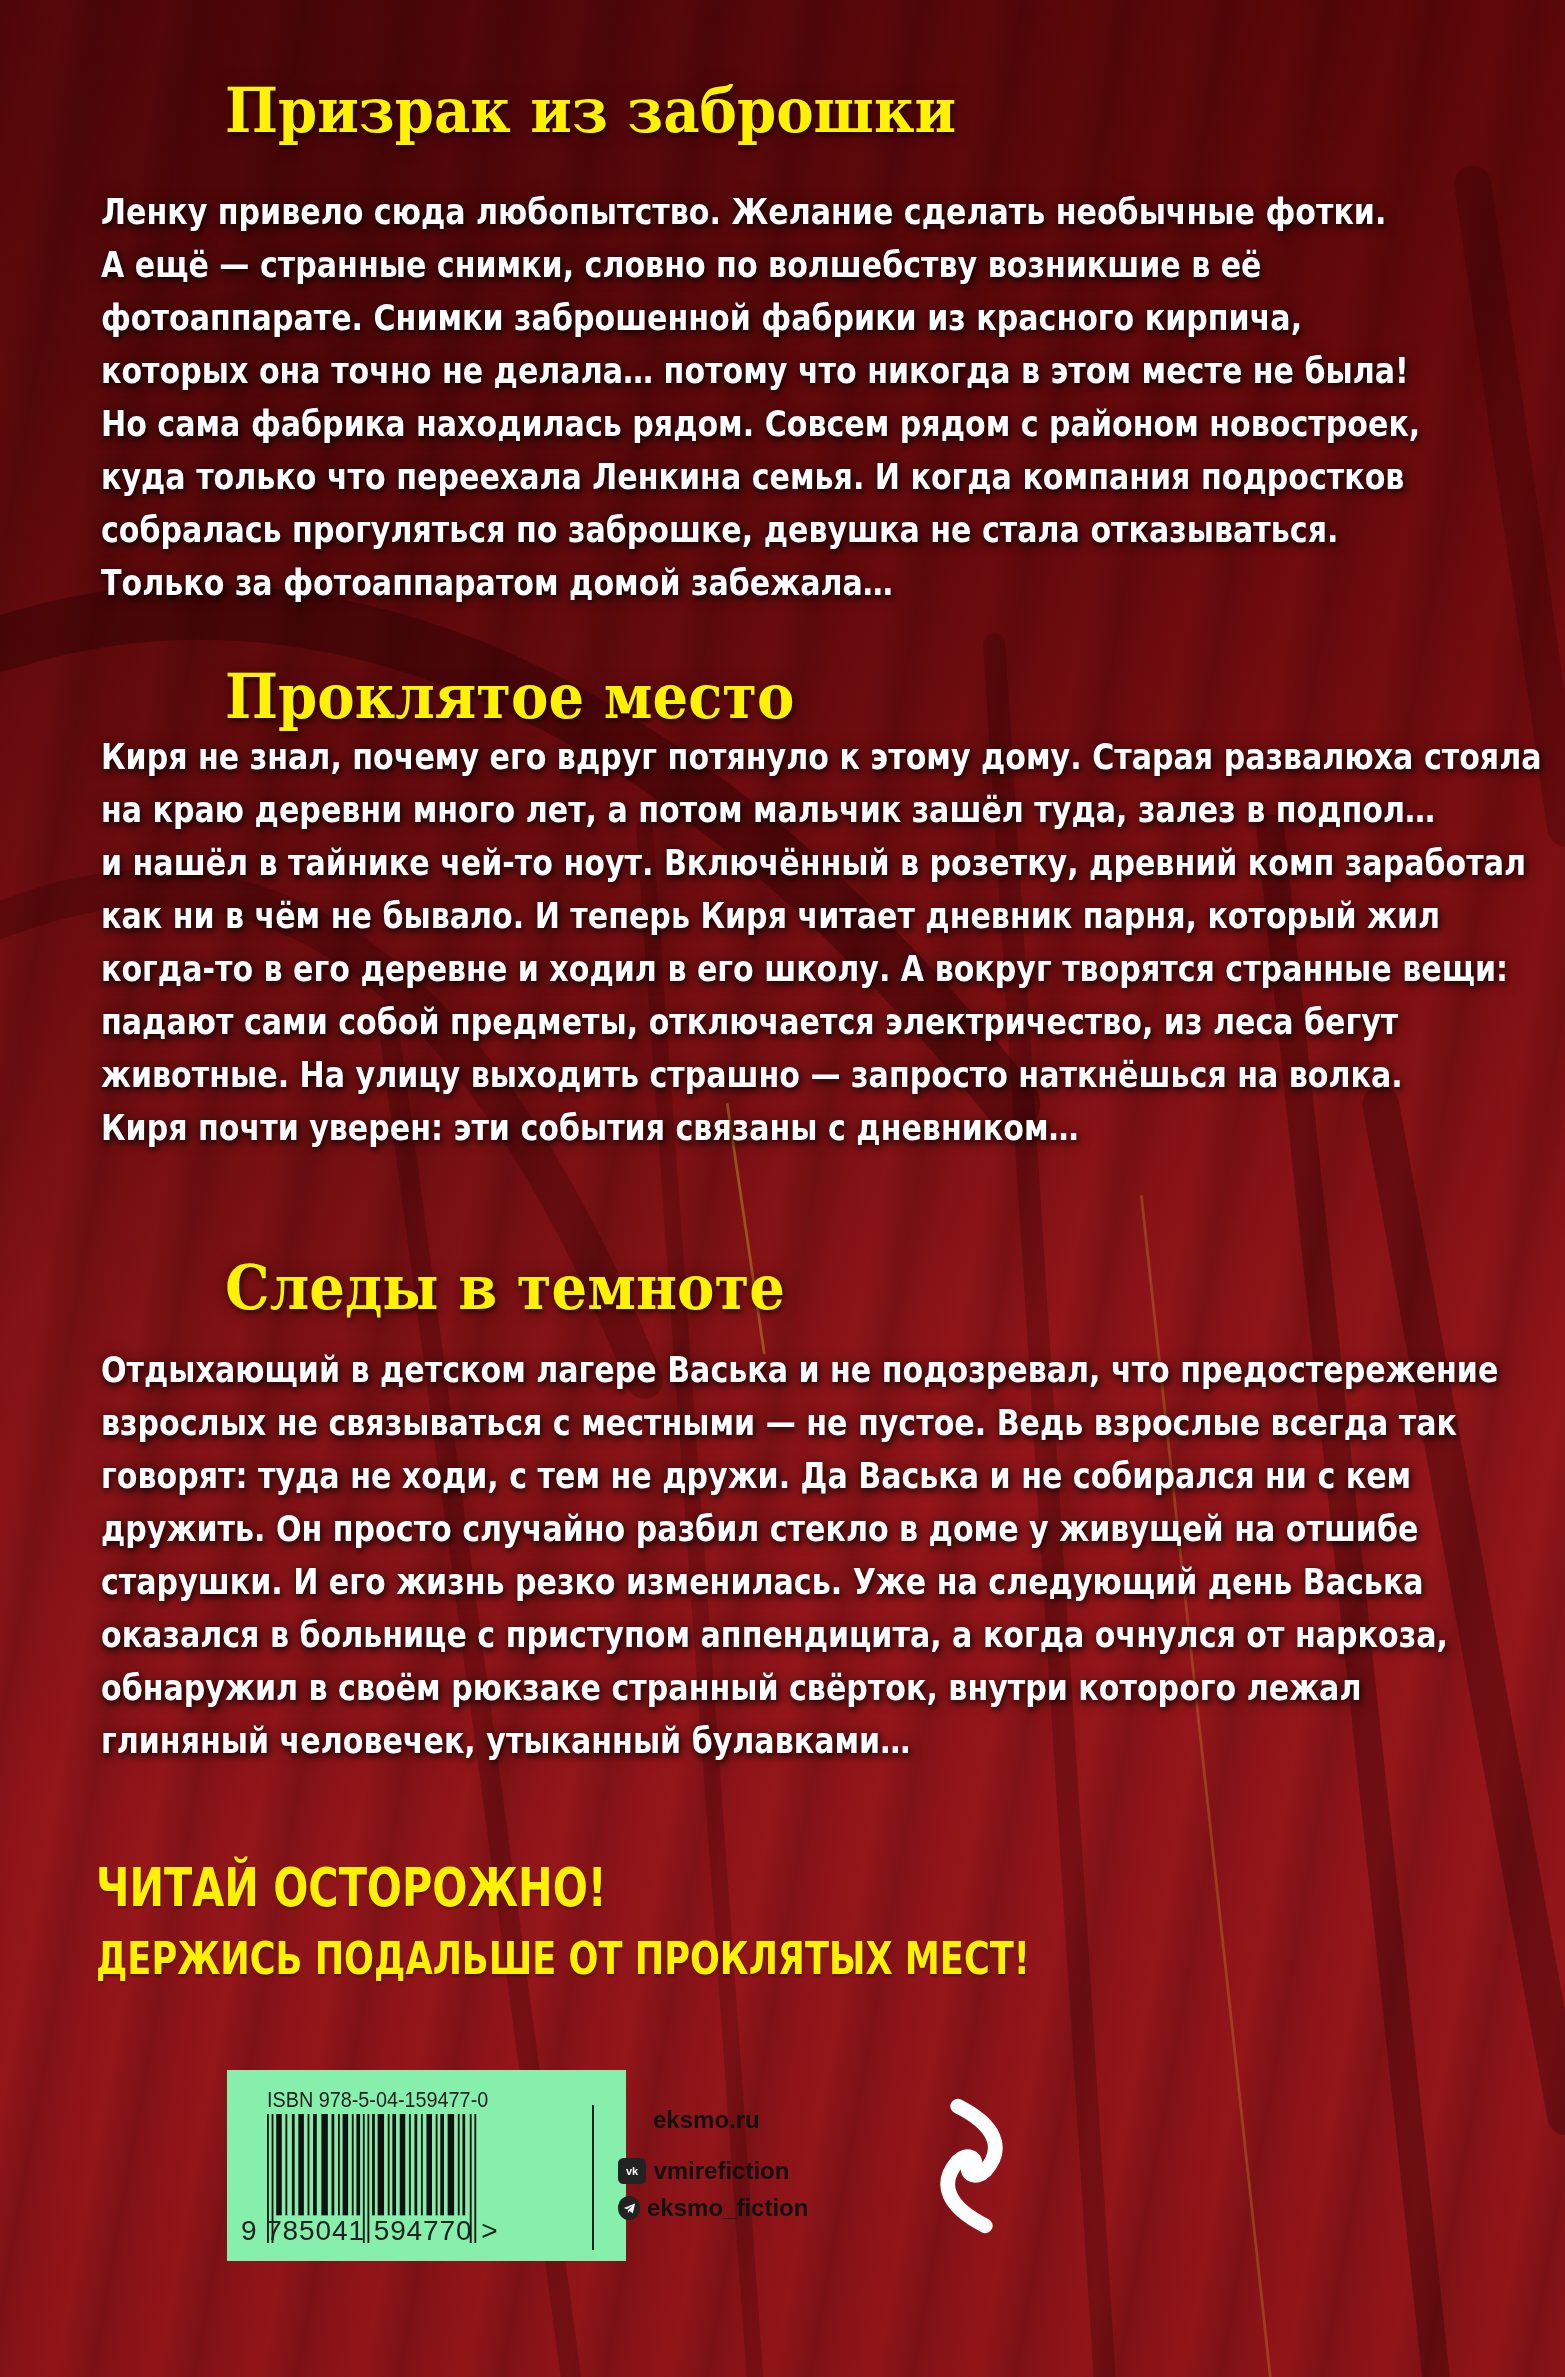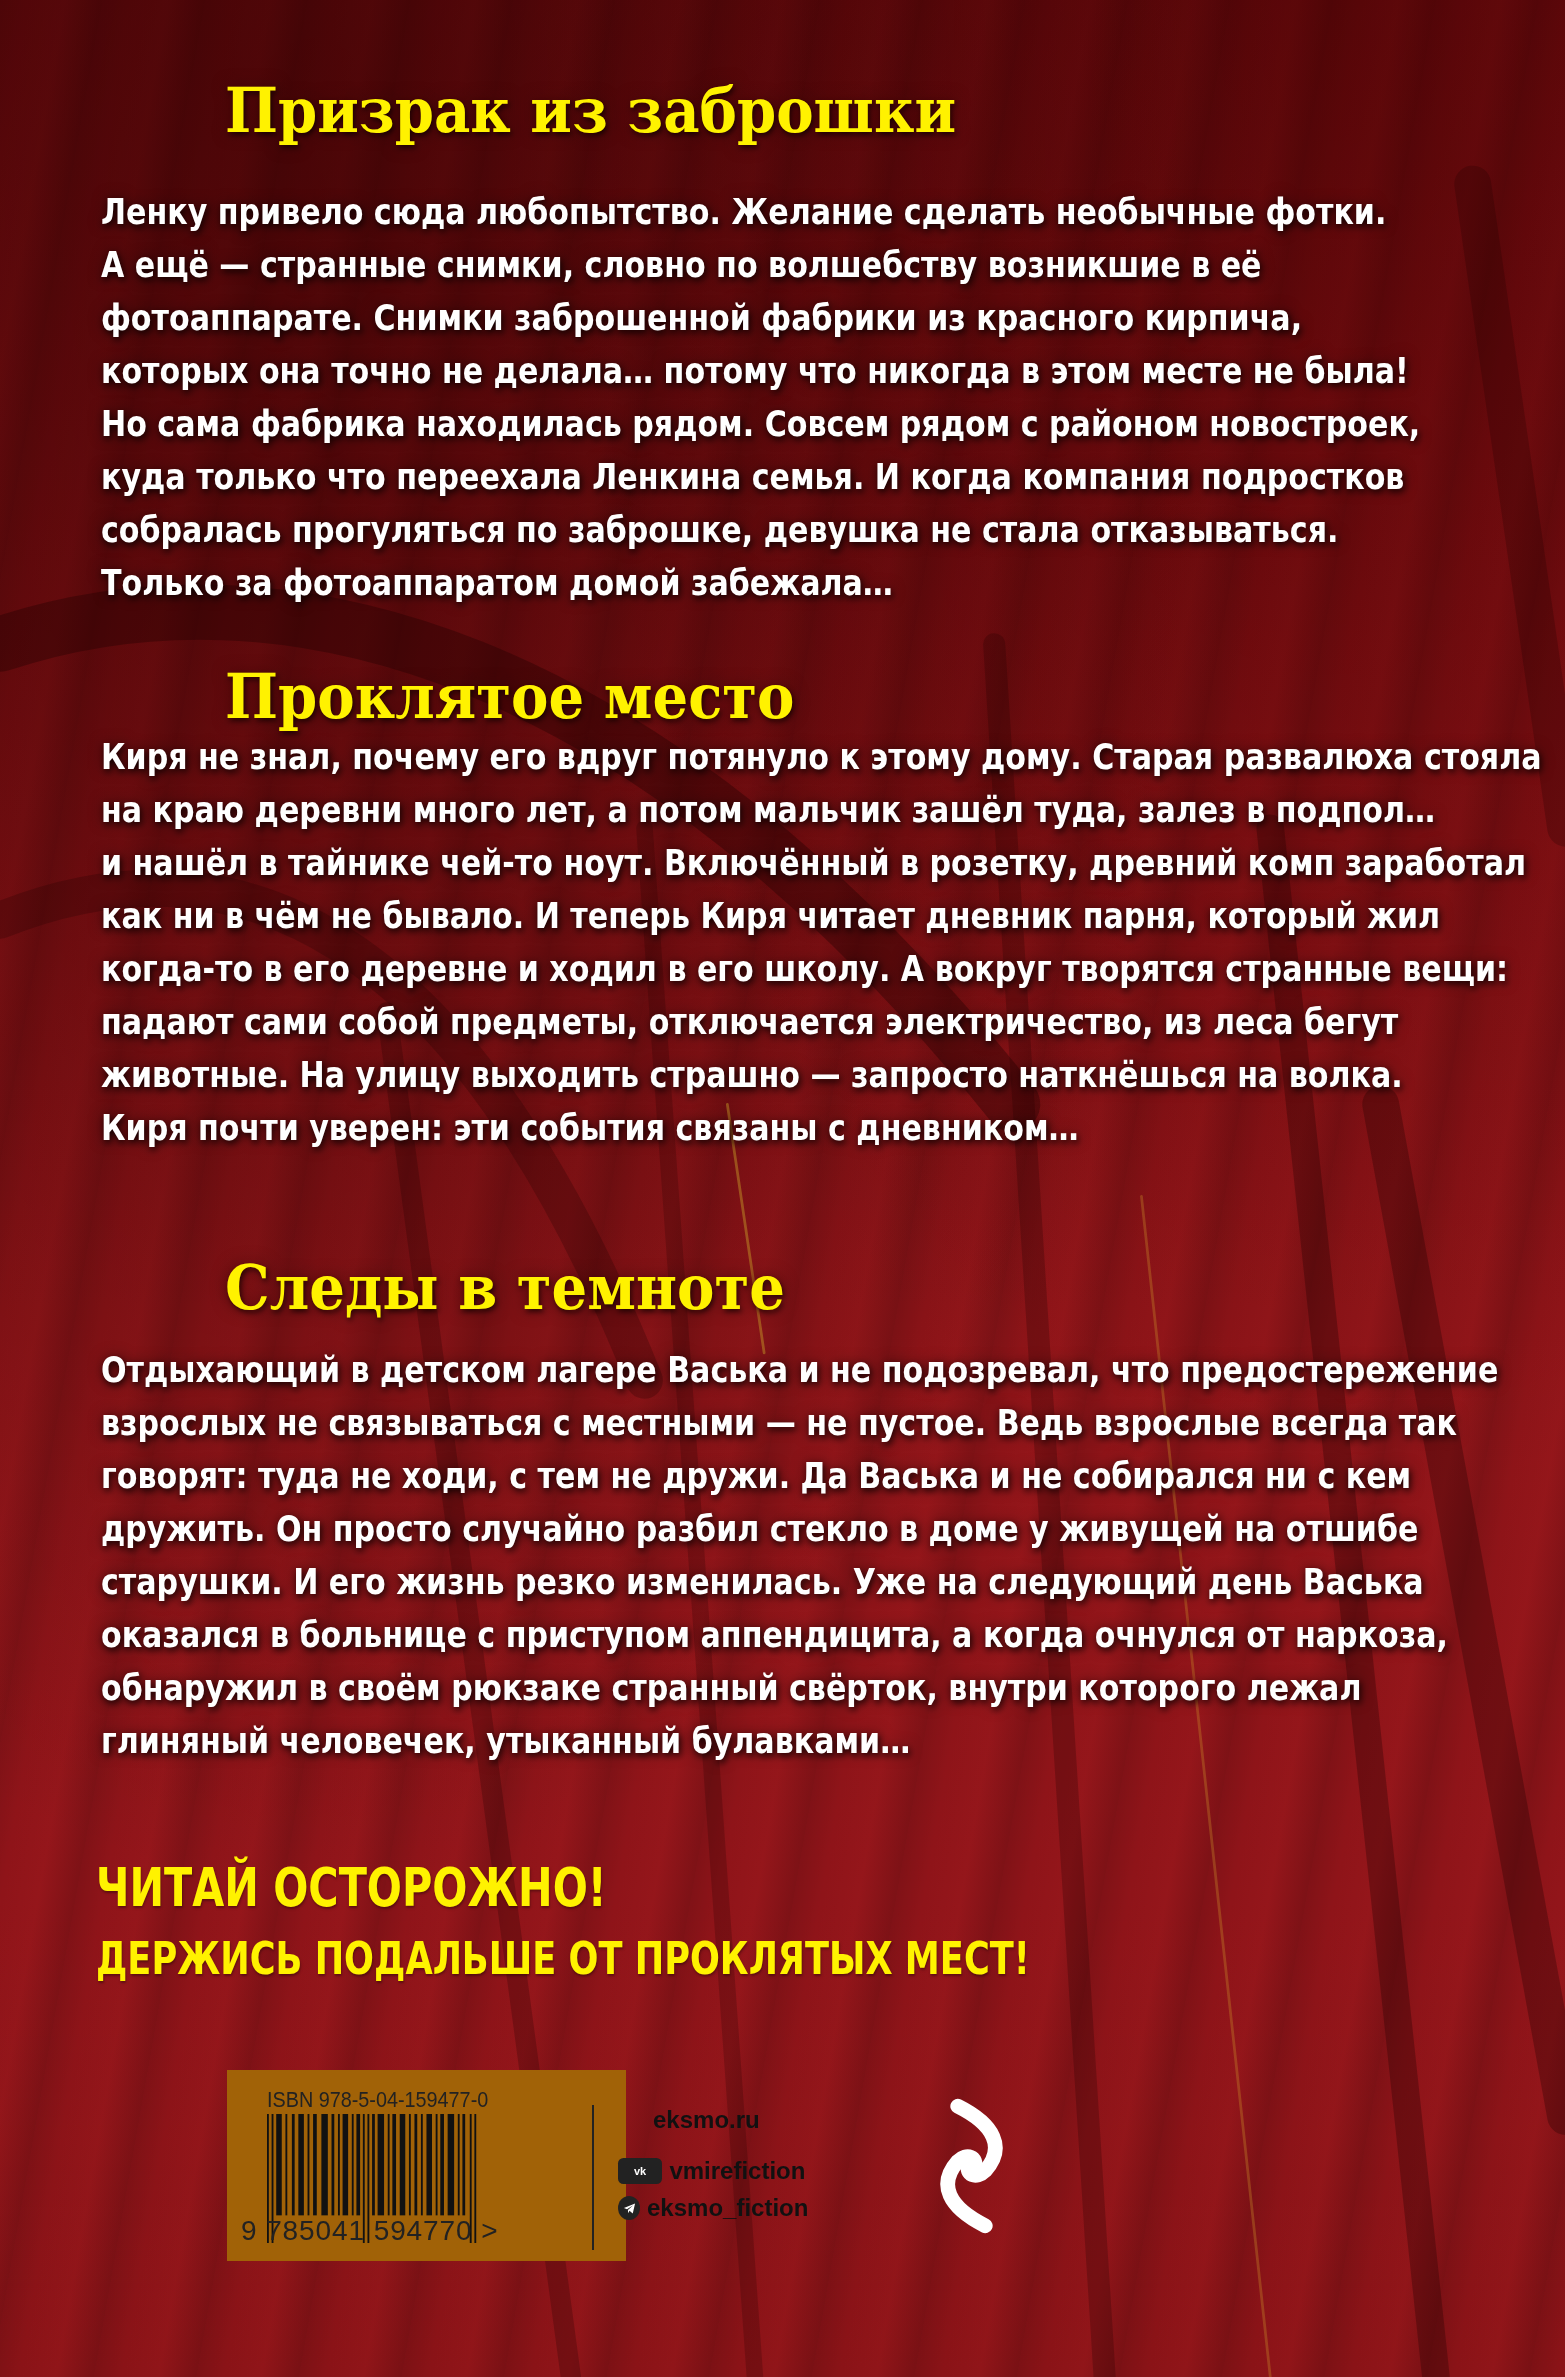--- a/index.html
+++ b/index.html
@@ -37,21 +37,21 @@
     font-family: "DejaVu Sans", sans-serif; font-weight: bold;
     color: #fff200; white-space: nowrap;
     transform-origin: left center;
     text-shadow: 0.9px 1.8px 2.8px rgba(0,0,0,0.35);
   }
   .slogan-1 { top: 1857px; font-size: 53px; transform: scaleX(0.78); }
   .slogan-2 { top: 1933px; font-size: 44px; transform: scaleX(0.80); }
 
   .infobox {
     position: absolute; left: 227px; top: 2070px; width: 399px; height: 191px;
-    background: #a16207;
+    background: #86efac;
   }
   .isbn {
     position: absolute; left: 40px; top: 16.6px;
     font-family: "Liberation Sans", sans-serif; font-size: 22px; color: #222;
     transform: scaleX(0.9); transform-origin: left center; white-space: nowrap;
   }
   .barcode { position: absolute; left: 40px; top: 44px; width: 212px; height: 129px; }
   .digits {
     position: absolute; top: 145px; left: 14px;
     font-family: "Liberation Sans", sans-serif; font-size: 28px; color: #222;
@@ -60,21 +60,21 @@
   .vsep { position: absolute; left: 365px; top: 35px; width: 1.8px; height: 145px; background: #222; }
   .links { position: absolute; left: 371px; top: 0; }
   .link {
     position: absolute; font-family: "Liberation Sans", sans-serif; font-weight: bold;
     font-size: 24px; color: #111; white-space: nowrap;
   }
   .site { left: 55px; top: 36px; }
   .vk-row { left: 20px; top: 87px; display: flex; align-items: center; gap: 7.4px; }
   .tg-row { left: 20px; top: 124px; display: flex; align-items: center; gap: 7px; }
   .vk-icon {
-    width: 44px; height: 26px; border-radius: 5.5px; background: #222; color: #fff;
+    width: 28px; height: 26px; border-radius: 5.5px; background: #222; color: #fff;
     font-size: 11px; font-weight: bold; display: flex; align-items: center; justify-content: center;
   }
   .tg-icon {
     width: 22px; height: 24px; border-radius: 50%; background: #222;
     display: flex; align-items: center; justify-content: center;
   }
   .logo { position: absolute; left: 930px; top: 2097px; width: 83px; height: 138px; }
 </style>
 </head>
 <body>

